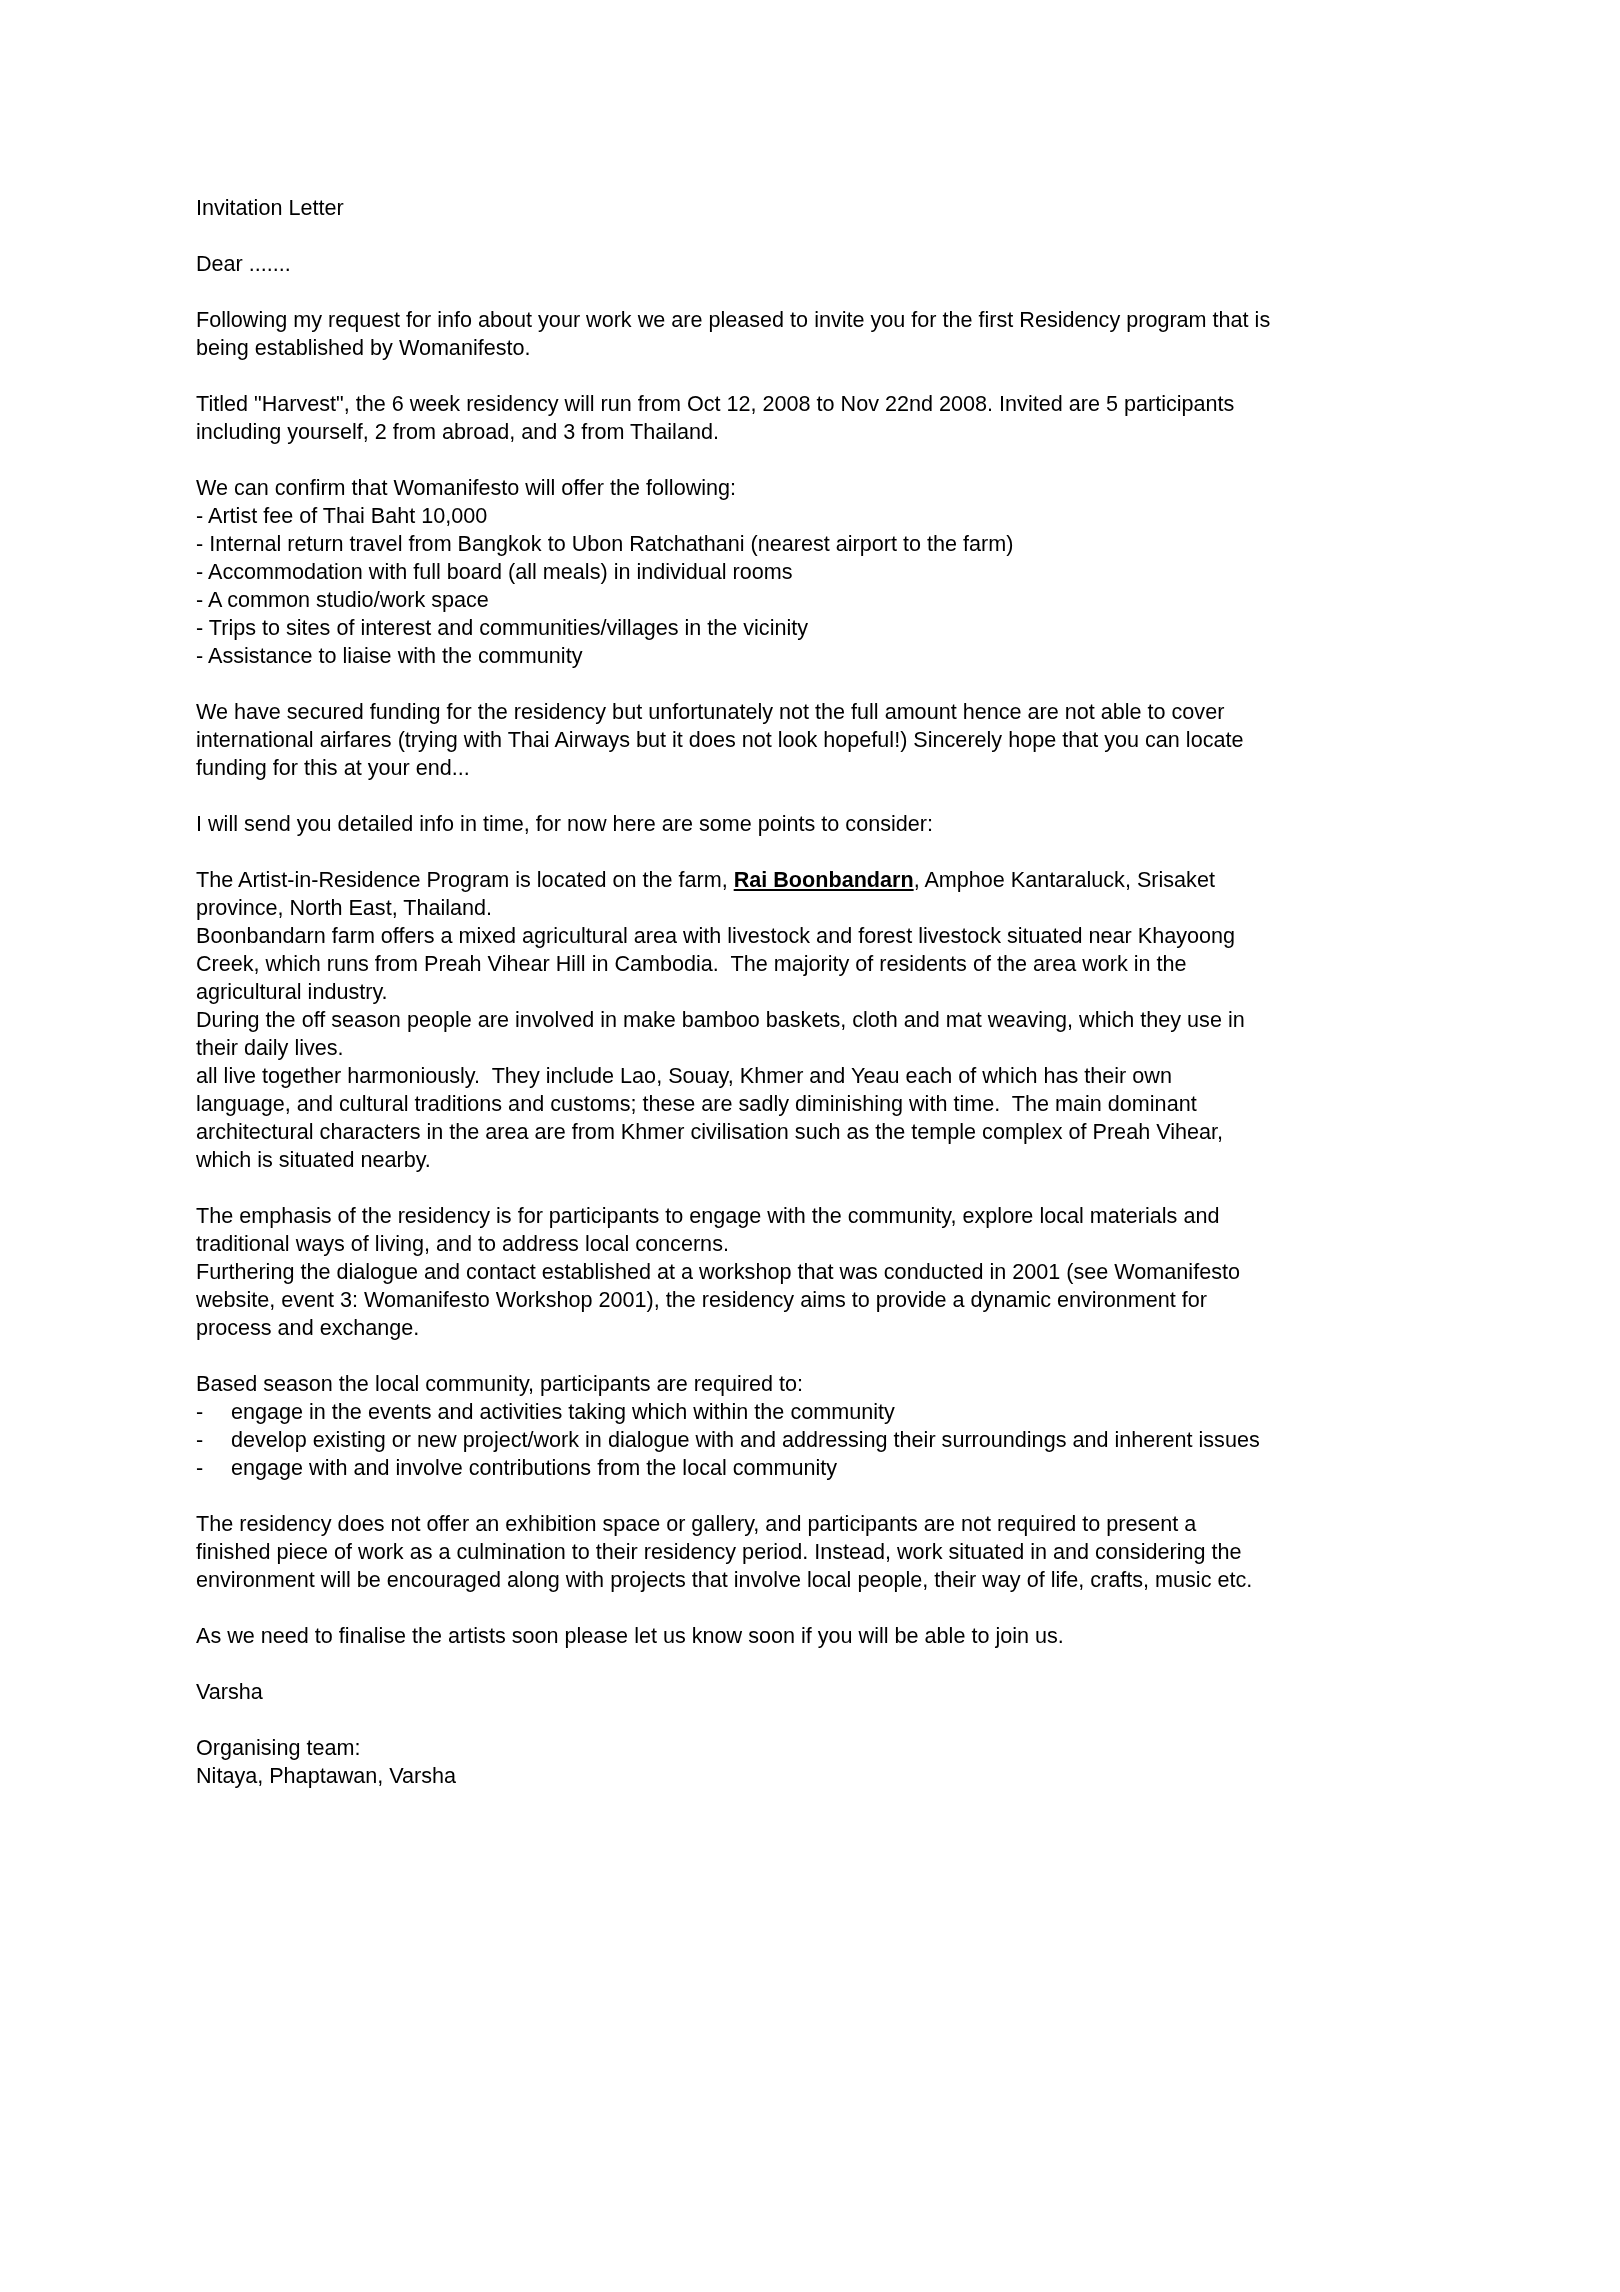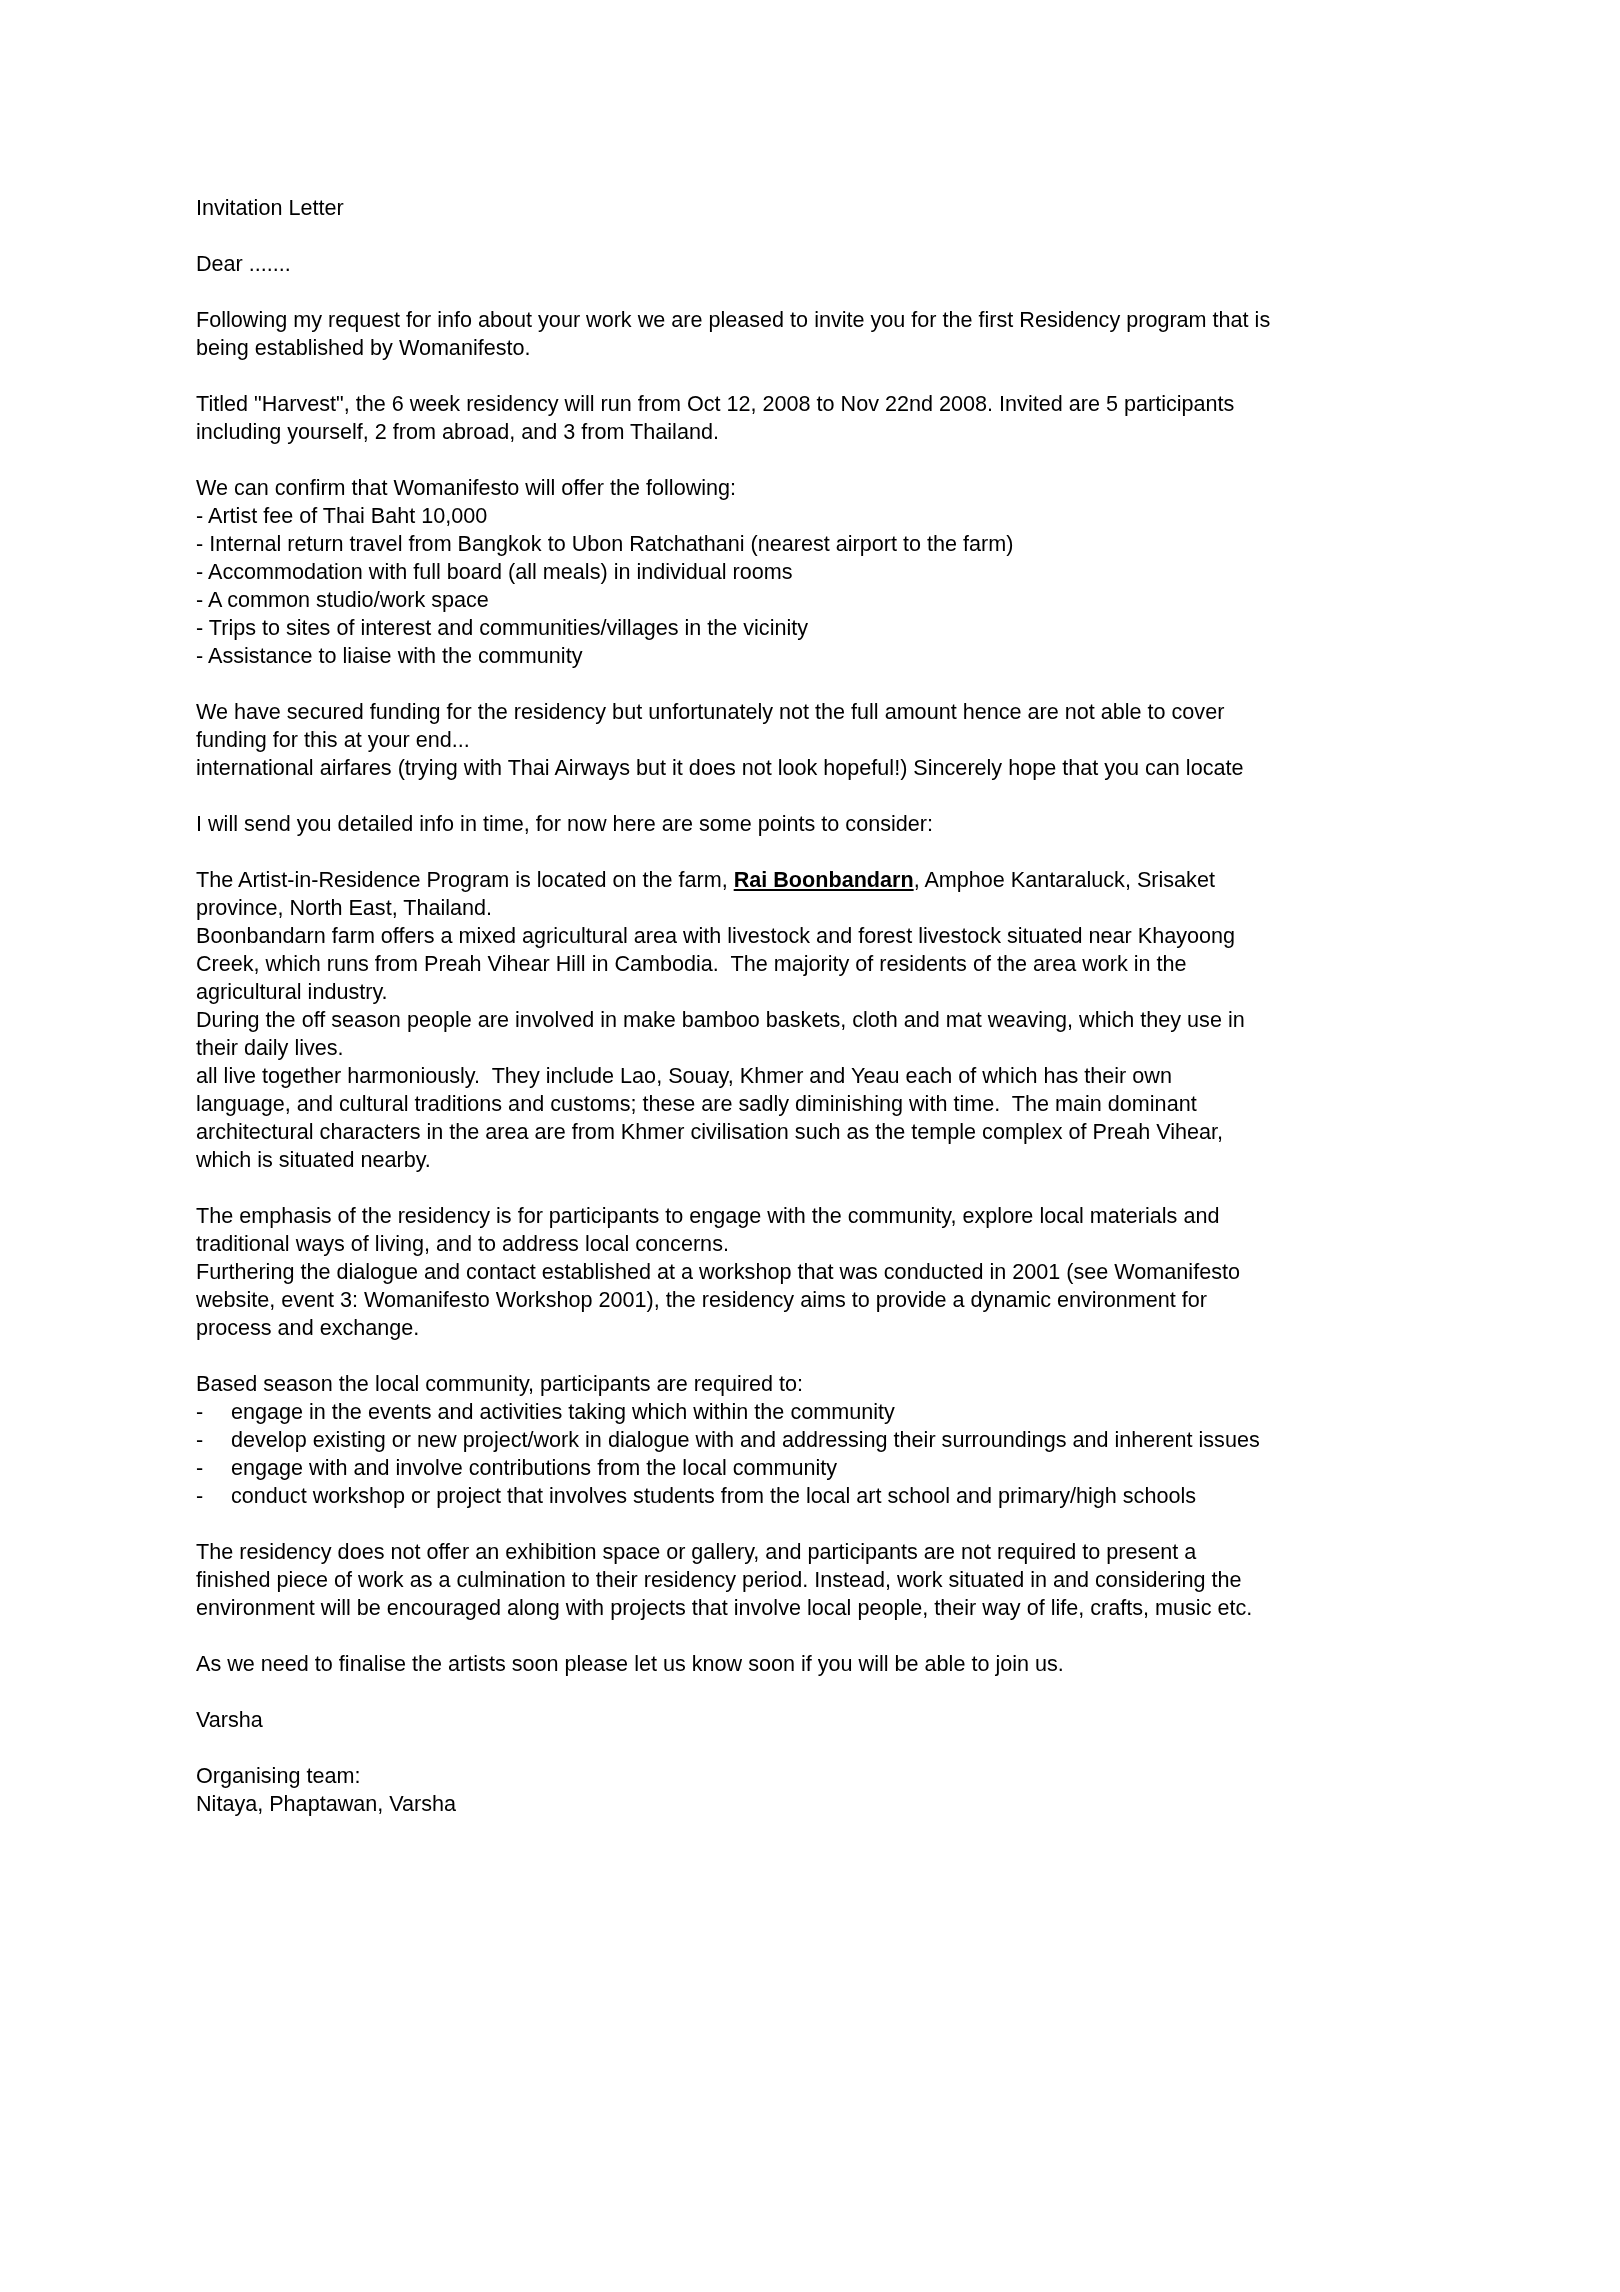--- a/index.html
+++ b/index.html
@@ -61,22 +61,22 @@
       <div class="line"><span>We can confirm that Womanifesto will offer the following:</span></div>
       <div class="line"><span>- Artist fee of Thai Baht 10,000</span></div>
       <div class="line"><span>- Internal return travel from Bangkok to Ubon Ratchathani (nearest airport to the farm)</span></div>
       <div class="line"><span>- Accommodation with full board (all meals) in individual rooms</span></div>
       <div class="line"><span>- A common studio/work space</span></div>
       <div class="line"><span>- Trips to sites of interest and communities/villages in the vicinity</span></div>
       <div class="line"><span>- Assistance to liaise with the community</span></div>
     </div>
     <div class="para">
       <div class="line"><span>We have secured funding for the residency but unfortunately not the full amount hence are not able to cover</span></div>
+      <div class="line"><span>international airfares (trying with Thai Airways but it does not look hopeful!) Sincerely hope that you can locate</span></div>
       <div class="line"><span>funding for this at your end...</span></div>
-      <div class="line"><span>international airfares (trying with Thai Airways but it does not look hopeful!) Sincerely hope that you can locate</span></div>
     </div>
     <div class="para">
       <div class="line"><span>I will send you detailed info in time, for now here are some points to consider:</span></div>
     </div>
     <div class="para">
       <div class="line"><span>The Artist-in-Residence Program is located on the farm, </span><span class="seg-bold">Rai Boonbandarn</span><span>, Amphoe Kantaraluck, Srisaket</span></div>
       <div class="line"><span>province, North East, Thailand.</span></div>
       <div class="line"><span>Boonbandarn farm offers a mixed agricultural area with livestock and forest livestock situated near Khayoong</span></div>
       <div class="line"><span>Creek, which runs from Preah Vihear Hill in Cambodia.  The majority of residents of the area work in the</span></div>
       <div class="line"><span>agricultural industry.</span></div>
@@ -92,21 +92,20 @@
       <div class="line"><span>traditional ways of living, and to address local concerns.</span></div>
       <div class="line"><span>Furthering the dialogue and contact established at a workshop that was conducted in 2001 (see Womanifesto</span></div>
       <div class="line"><span>website, event 3: Womanifesto Workshop 2001), the residency aims to provide a dynamic environment for</span></div>
       <div class="line"><span>process and exchange.</span></div>
     </div>
     <div class="para">
       <div class="line"><span>Based season the local community, participants are required to:</span></div>
       <div class="line"><span class="seg-cell" style="width: 35px;">-</span><span>engage in the events and activities taking which within the community</span></div>
       <div class="line"><span class="seg-cell" style="width: 35px;">-</span><span>develop existing or new project/work in dialogue with and addressing their surroundings and inherent issues</span></div>
       <div class="line"><span class="seg-cell" style="width: 35px;">-</span><span>engage with and involve contributions from the local community</span></div>
-      <div class="line"><span class="seg-cell" style="width: 35px;">-</span><span>conduct workshop or project that involves students from the local art school and primary/high schools</span></div>
     </div>
     <div class="para">
       <div class="line"><span>The residency does not offer an exhibition space or gallery, and participants are not required to present a</span></div>
       <div class="line"><span>finished piece of work as a culmination to their residency period. Instead, work situated in and considering the</span></div>
       <div class="line"><span>environment will be encouraged along with projects that involve local people, their way of life, crafts, music etc.</span></div>
     </div>
     <div class="para">
       <div class="line"><span>As we need to finalise the artists soon please let us know soon if you will be able to join us.</span></div>
     </div>
     <div class="para">

